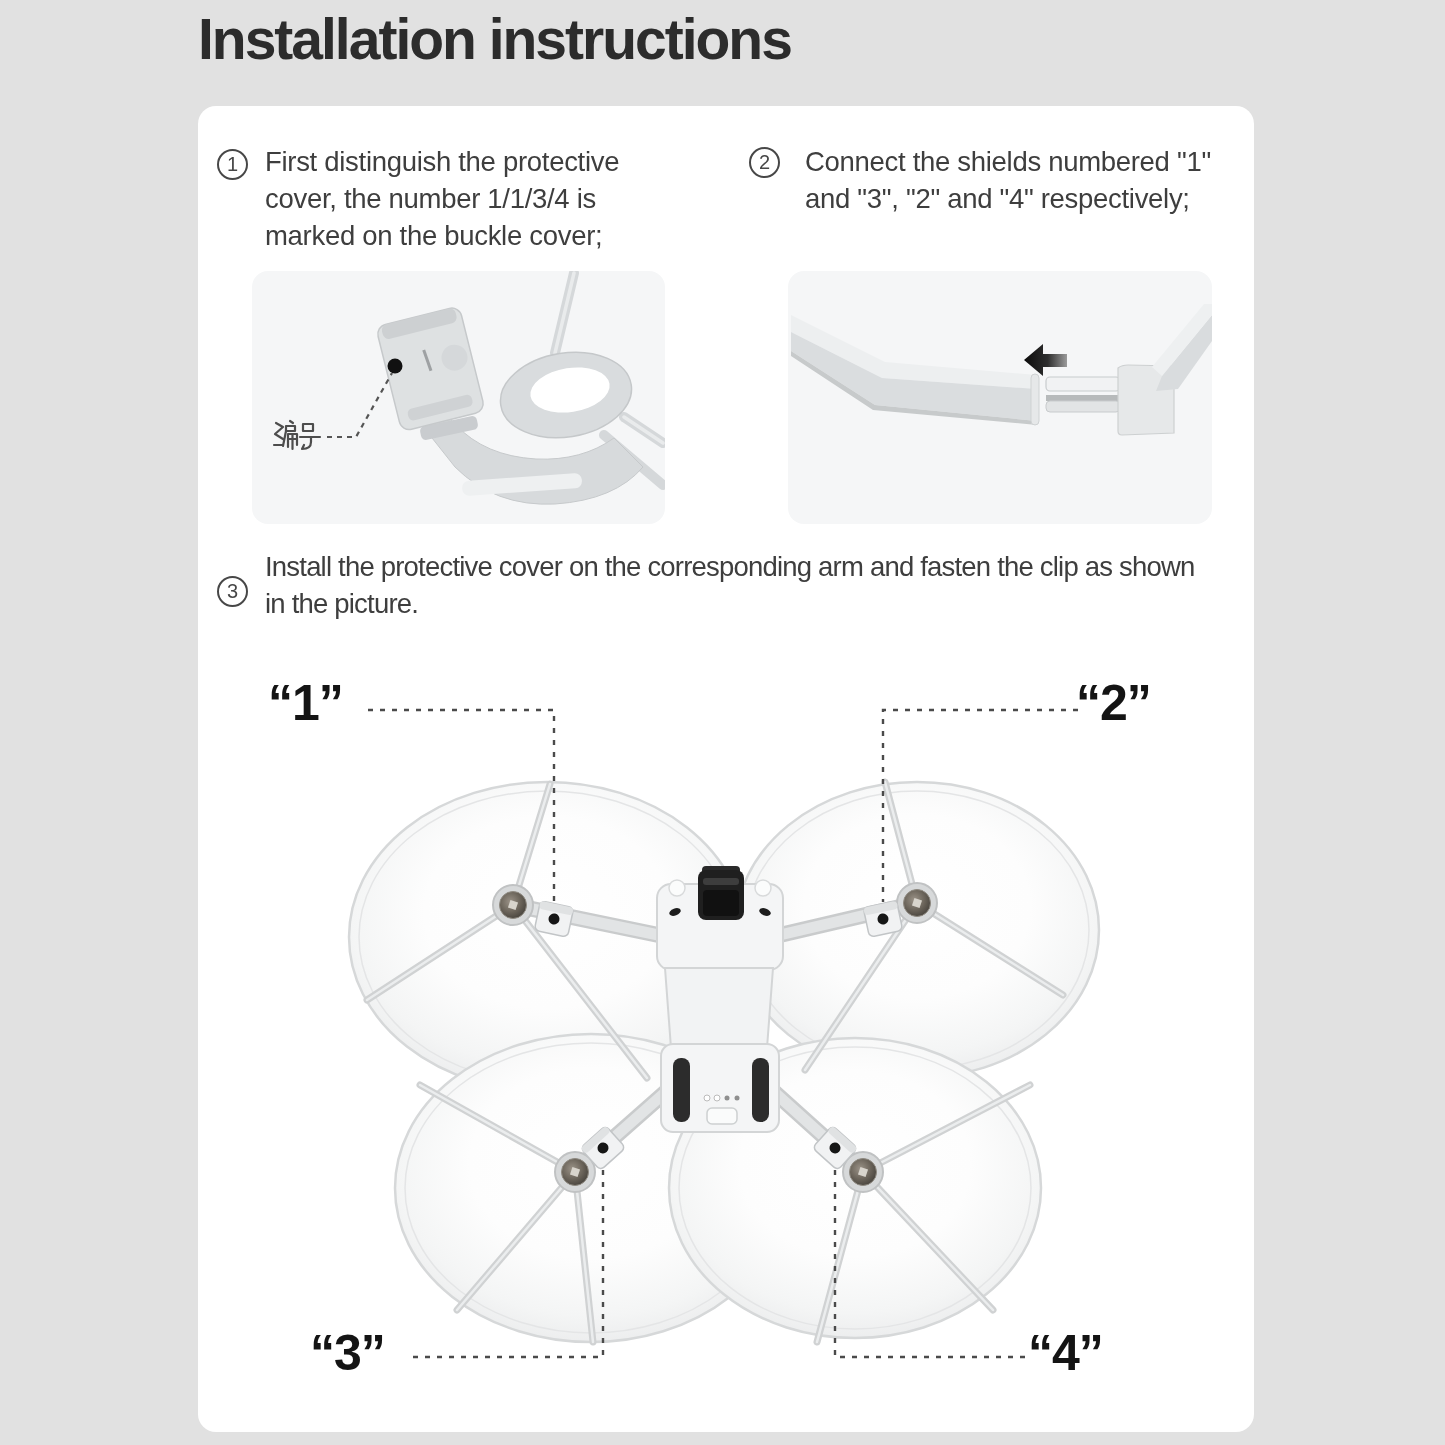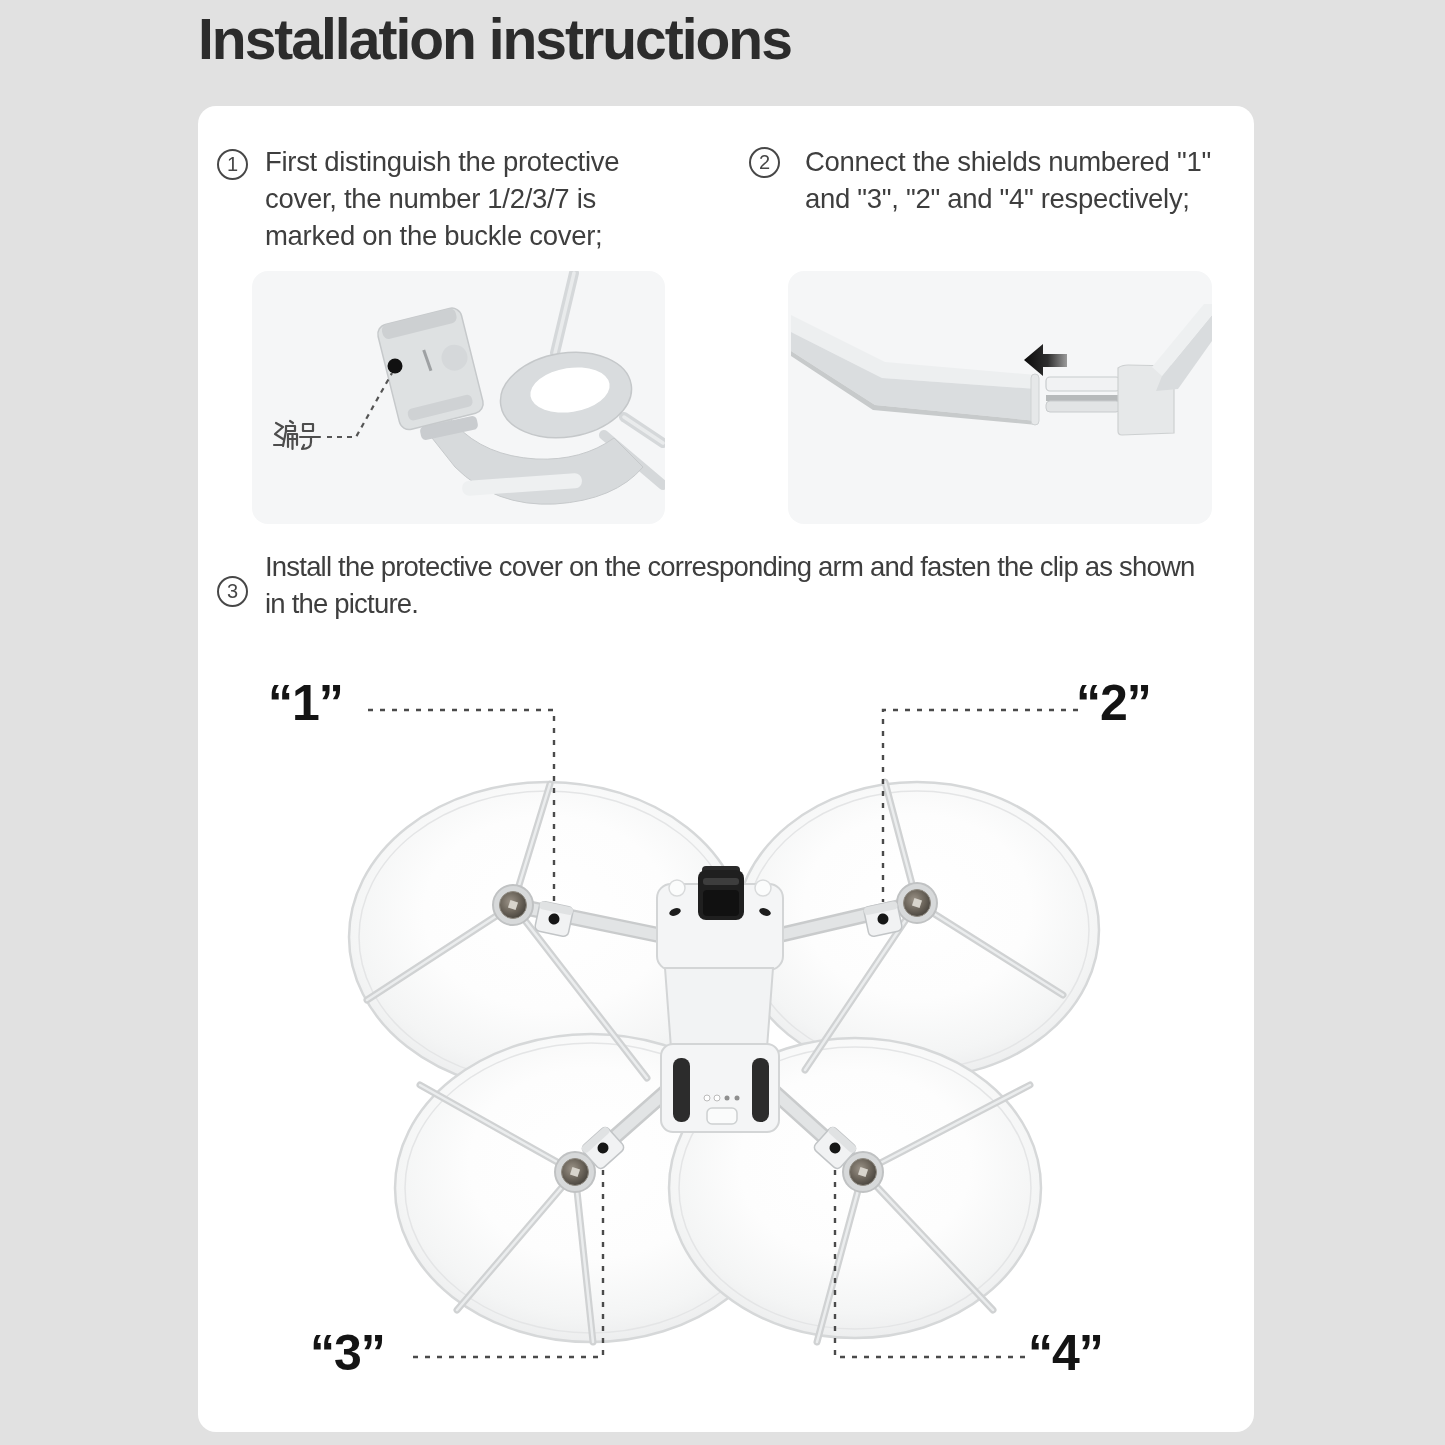--- a/index.html
+++ b/index.html
@@ -36,21 +36,21 @@
 </head>
 <body>
 
 <div class="page">
 
   <h1 class="title">Installation instructions</h1>
 
   <div class="panel"></div>
 
   <span class="step-num s1-num">1</span>
-  <p class="step-text s1-text">First distinguish the protective cover, the number 1/2/3/7 is marked on the buckle cover;</p>
+  <p class="step-text s1-text">First distinguish the protective cover, the number 1/1/3/4 is marked on the buckle cover;</p>
 
   <span class="step-num s2-num">2</span>
   <p class="step-text s2-text">Connect the shields numbered "1" and "3", "2" and "4" respectively;</p>
 
   <div class="imgbox imgbox-1">
     <span class="sr-only">编号</span>
     <svg viewBox="0 0 413 253">
 
       <g>
         <path d="M322,2 L303,82" stroke="#d5d8da" stroke-width="10" stroke-linecap="round" fill="none"></path>

